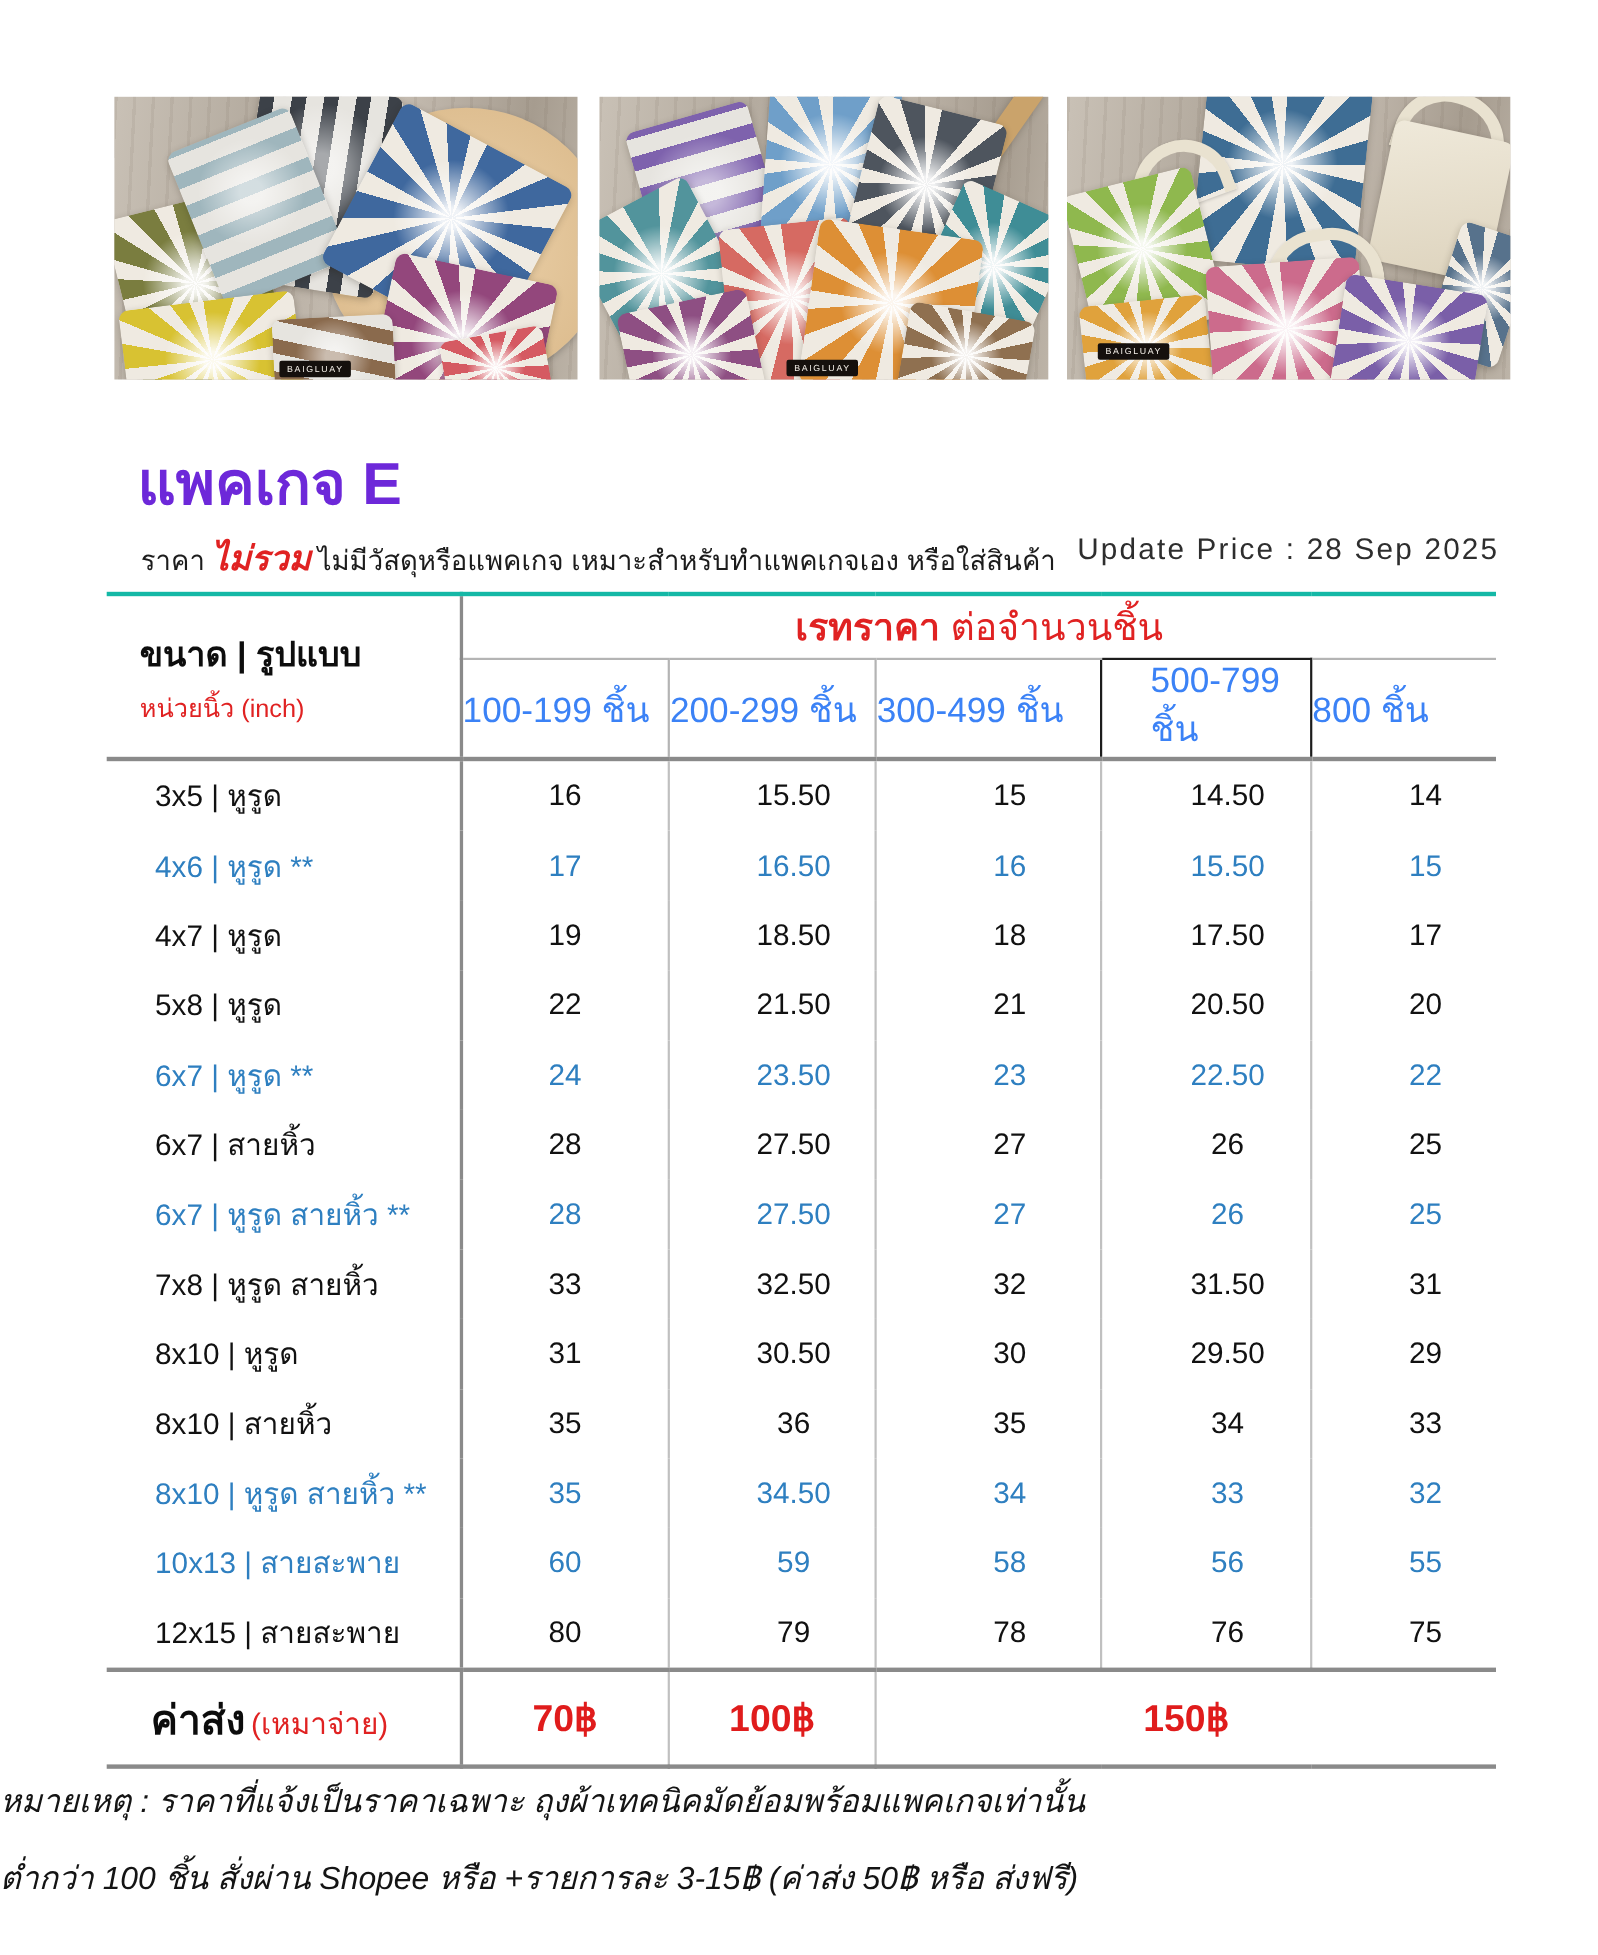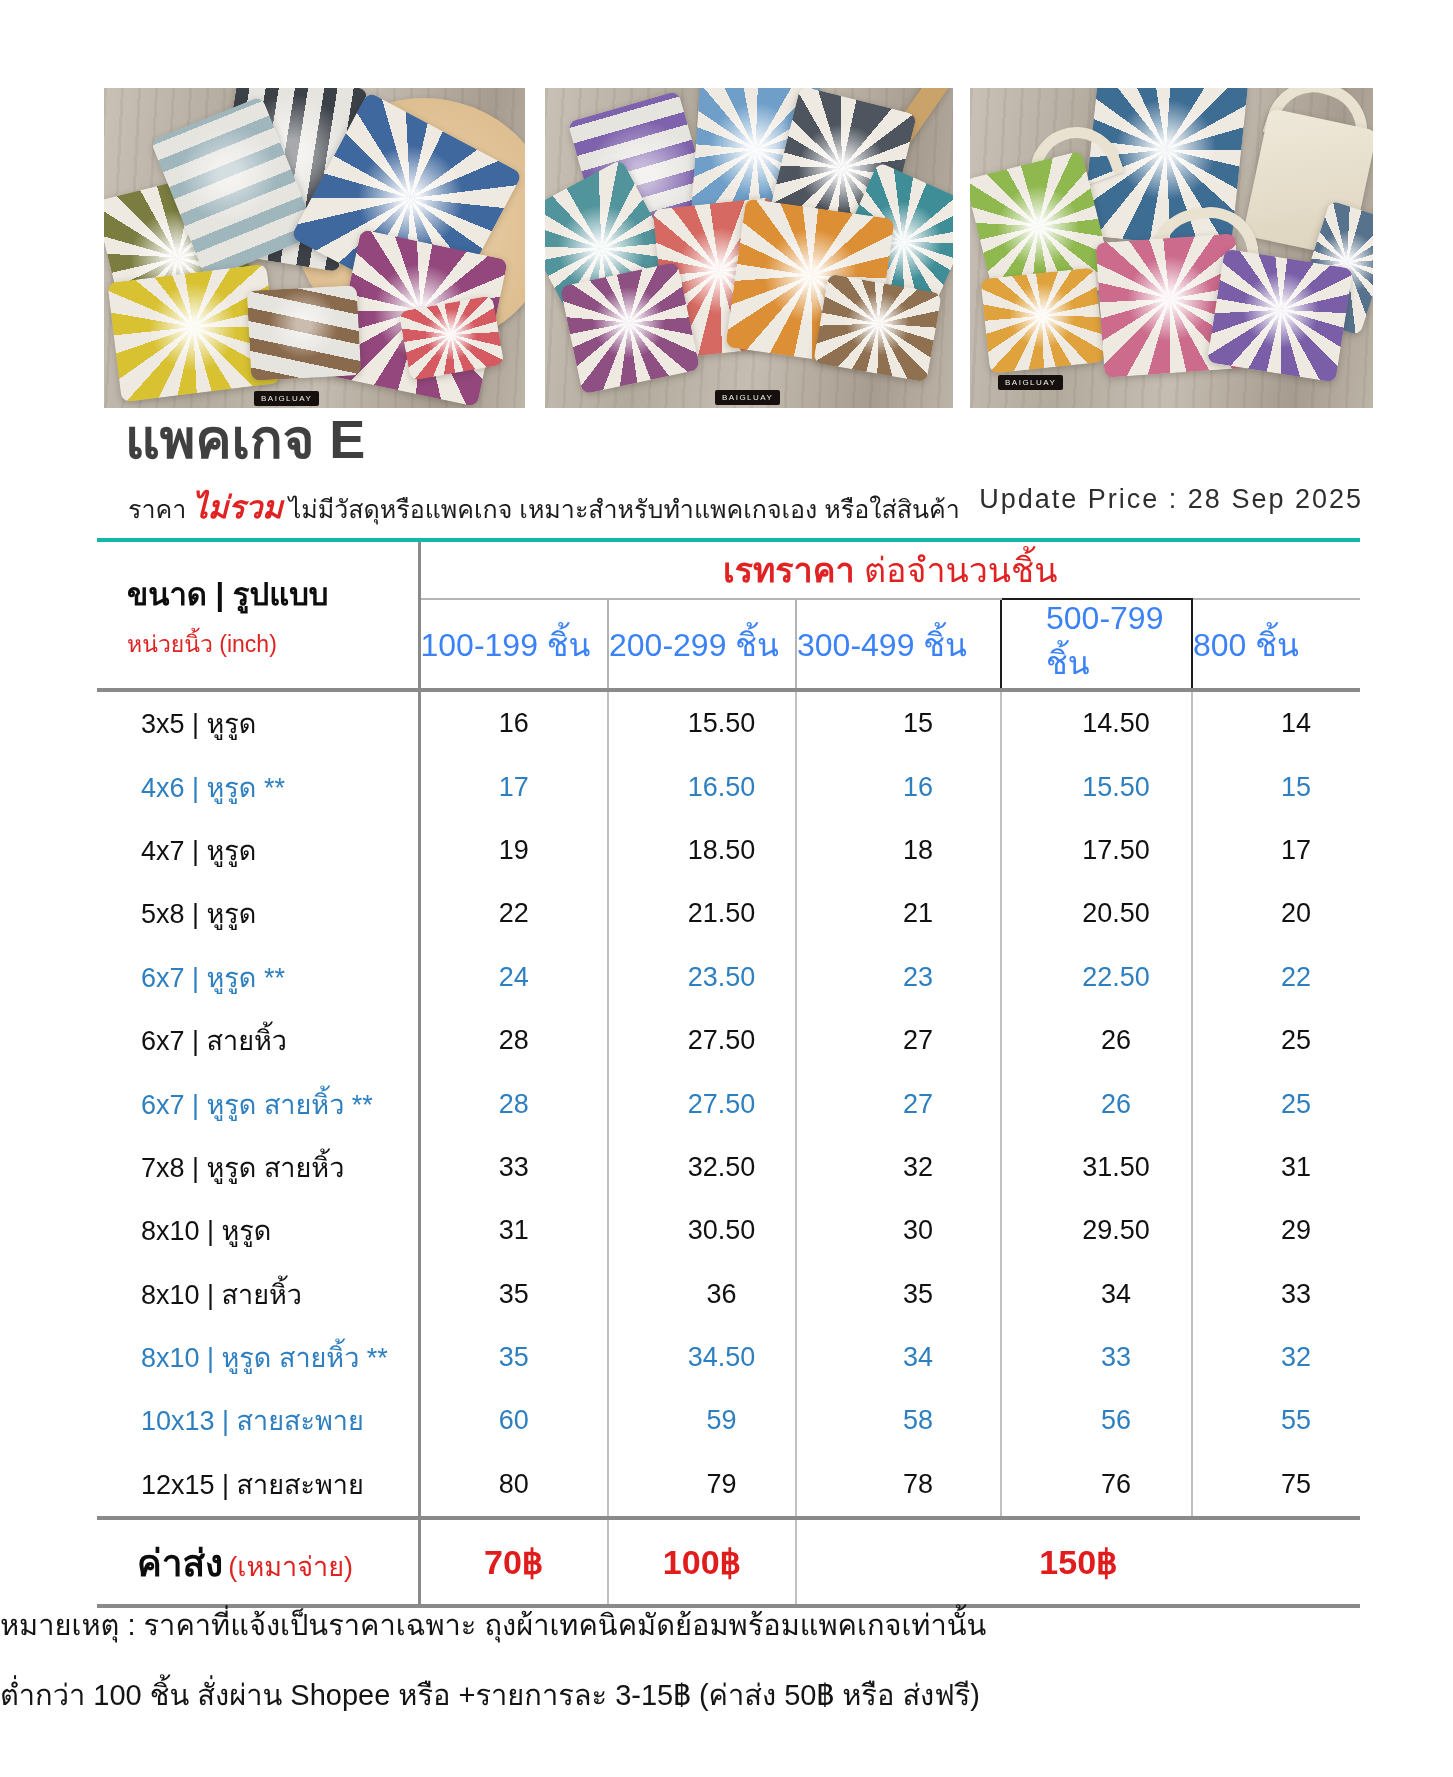--- a/index.html
+++ b/index.html
@@ -1,40 +1,40 @@
 <!DOCTYPE html>
 <html><head>
 <meta charset="utf-8">
 <style>
   html,body{margin:0;padding:0;background:#ffffff;}
   body{width:1453px;height:1777px;position:relative;font-family:"Liberation Sans",sans-serif;color:#111;overflow:hidden;}
 
   
-  .photo{position:absolute;top:88px;height:320px;overflow:hidden;
+  .photo{position:absolute;top:88px;height:257px;overflow:hidden;
     background:
       repeating-linear-gradient(93deg, rgba(110,96,82,.10) 0 3px, rgba(0,0,0,0) 3px 17px),
       linear-gradient(100deg,#c9c1b6,#b3aa9e 30%,#c6bdb2 55%,#a69c8f 82%,#bdb4a8);}
   #photo1{left:104px;width:421px;}
   #photo2{left:545px;width:408px;}
   #photo3{left:970px;width:403px;}
   .sw{position:absolute;border-radius:9px;box-shadow:0 2px 7px rgba(40,30,20,.25);}
   .tie{background:
       radial-gradient(circle at 50% 45%, rgba(255,255,255,.92) 0 7%, rgba(255,255,255,0) 42%),
       repeating-conic-gradient(from 10deg at 50% 45%, var(--c) 0deg 16deg, #efeae1 16deg 29deg);}
   .stripe{background:
       radial-gradient(circle at 50% 40%, rgba(255,255,255,.55) 0 10%, rgba(255,255,255,0) 45%),
       repeating-linear-gradient(var(--a,0deg), var(--c) 0 13px, #e6e4df 13px 29px);}
   .plain{background:linear-gradient(160deg,#efe9da,#ddd3bd);}
   .plate{position:absolute;border-radius:50%;background:radial-gradient(circle,#ecd2ab,#d8b686);box-shadow:0 2px 6px rgba(0,0,0,.2);}
   .handle{position:absolute;border:11px solid #e9e2d0;border-bottom:none;border-radius:48px 48px 0 0;background:transparent;box-shadow:0 1px 3px rgba(0,0,0,.18);}
   .brand-tag{position:absolute;background:#15100d;color:#f4efe8;font-size:8px;letter-spacing:1.5px;
     padding:3px 7px;border-radius:2px;text-align:center;}
 
   
-  .page-title{position:absolute;left:125px;top:396px;font-size:54px;font-weight:800;color:#404040;letter-spacing:0;}
+  .page-title{position:absolute;left:125px;top:396px;font-size:54px;font-weight:800;color:#6d28d9;letter-spacing:0;}
   .subtitle{position:absolute;left:128px;top:482px;font-size:25px;color:#1c1c1c;white-space:nowrap;}
   .subtitle .hl-red{color:#e02222;font-style:italic;font-weight:700;font-size:31px;padding:0 6px;}
   .update-price{position:absolute;top:484px;right:90px;font-size:27px;color:#2e2e2e;letter-spacing:2px;}
 
   
   table.price-table{position:absolute;left:97px;top:538px;width:1263px;border-collapse:collapse;table-layout:fixed;
     border-top:4px solid #14b8a6;border-bottom:4px solid #8a8a8a;}
   .price-table th,.price-table td{padding:0;font-weight:400;vertical-align:middle;}
   th.col1h{text-align:left;padding-left:30px;border-right:3px solid #8a8a8a;border-bottom:4px solid #8a8a8a;}
   .size-head{font-size:31px;font-weight:700;color:#0d0d0d;}
@@ -52,21 +52,21 @@
   tr.hl td{color:#2e7fc0;}
   tfoot td{border-top:4px solid #8a8a8a;height:84px;}
   td.ship-label{border-right:3px solid #8a8a8a;padding-left:40px;white-space:nowrap;}
   .ship-main{font-size:37px;font-weight:700;color:#0c0c0c;}
   .ship-note{font-size:27px;color:#e02222;margin-left:5px;}
   td.fee{color:#e01c1c;font-size:34px;font-weight:600;text-align:center;}
   td.fee + td.fee{border-left:2px solid #c0c0c0;}
 
   
   .notes{position:absolute;left:0;top:1602px;font-size:29px;color:#141414;}
-  .notes p{margin:0 0 24px 0;white-space:nowrap;}
+  .notes p{margin:12px 0 24px 0;white-space:nowrap;font-style:italic;}
   .note-1{margin-left:140px;}
   .note-2{margin-left:290px;}
   .note-3{margin-left:282px;}
 </style>
 </head>
 <body>
 
 <div class="photo" id="photo1">
   <div class="plate" style="left:190px;top:10px;width:260px;height:250px;"></div>
   <div class="sw tie" style="--c:#7a7d3f;left:8px;top:95px;width:135px;height:165px;transform:rotate(-14deg);"></div>

